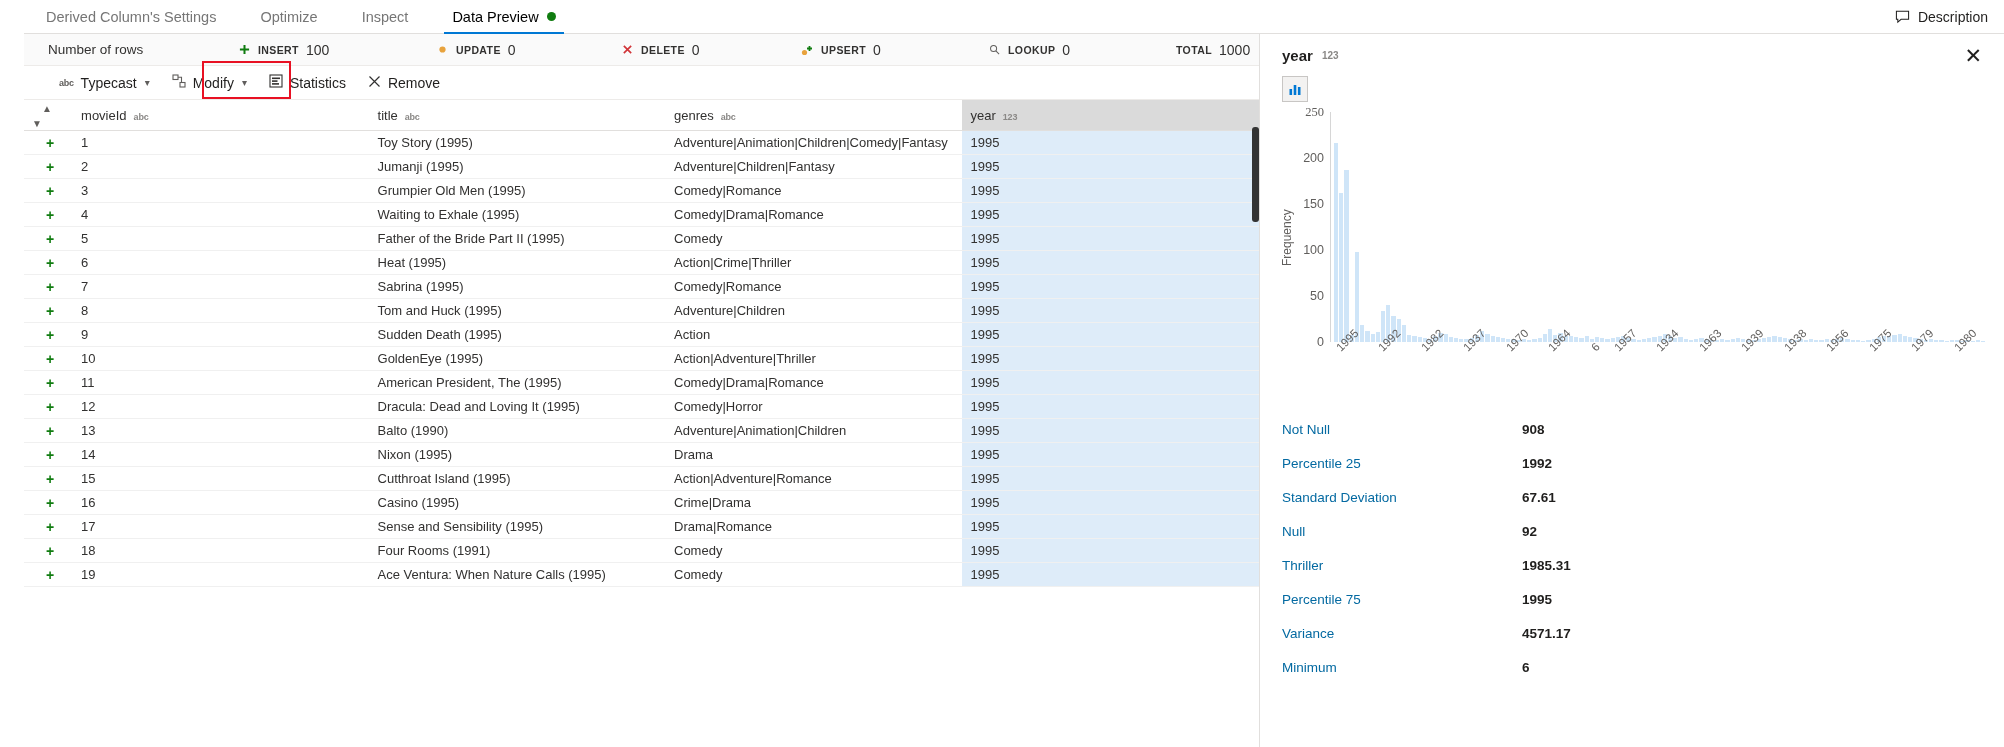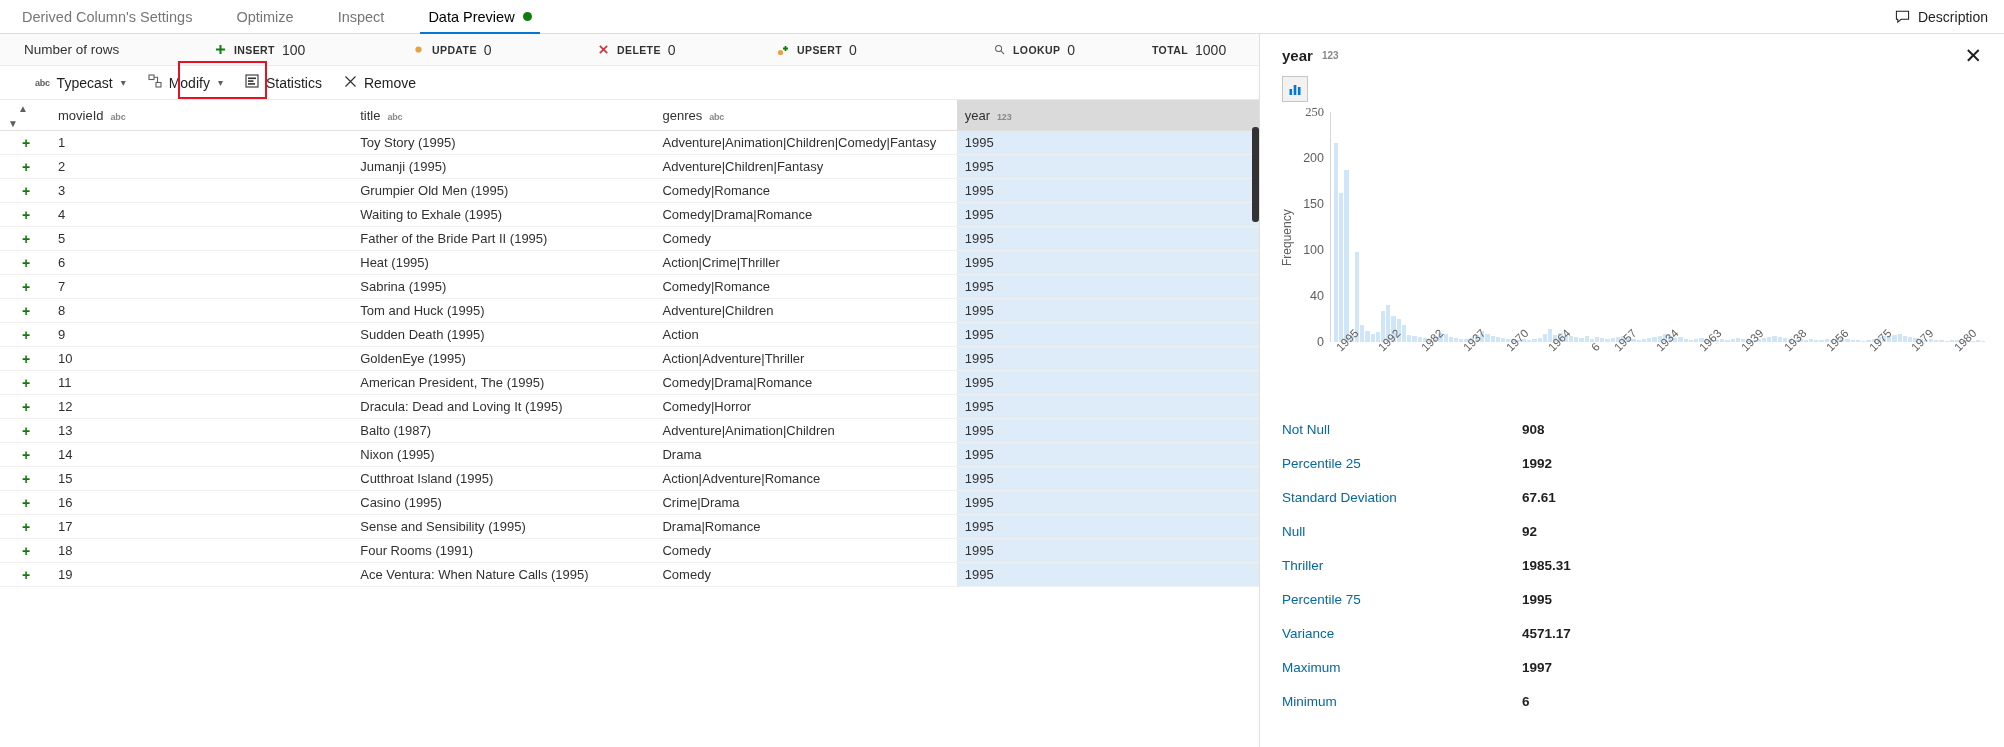--- a/index.html
+++ b/index.html
@@ -3,21 +3,21 @@
 <meta charset="utf-8">
 <style>
   * { box-sizing: border-box; margin: 0; padding: 0; }
   html, body {
     width: 2004px; height: 747px;
     font-family: "Liberation Sans", sans-serif;
     background: #ffffff;
     color: #323130;
     overflow: hidden;
   }
-  .app { position: relative; width: 2004px; height: 747px; display: flex; flex-direction: column; }
+  .app { position: relative; width: 2004px; height: 747px; display: flex; flex-direction: column; padding-left: 24px; }
 
   
   .tabbar {
     height: 34px; min-height: 34px;
     display: flex; align-items: stretch;
     border-bottom: 1px solid #e1dfdd;
     background: #ffffff;
     position: relative;
   }
   .tab {
@@ -273,21 +273,21 @@
           <span class="m-icon">
             <svg width="12" height="12" viewBox="0 0 12 12">
                 <circle cx="3.5" cy="8.5" r="2.6" fill="#e8a33d"></circle>
                 <path d="M8.5 2v5M6 4.5h5" stroke="#107c10" stroke-width="1.8"></path>
               </svg>
           </span>
           <span class="mlabel">UPSERT</span>
           <span class="mval">0</span>
         </div>
 
-        <div class="metric" style="left:992px">
+        <div class="metric" style="left:963px">
           <span class="m-icon">
             <svg width="11" height="11" viewBox="0 0 12 12">
                 <circle cx="5" cy="5" r="3.3" fill="none" stroke="#605e5c" stroke-width="1.1"></circle>
                 <path d="M7.5 7.5L11 11" stroke="#605e5c" stroke-width="1.1"></path>
               </svg>
           </span>
           <span class="mlabel">LOOKUP</span>
           <span class="mval">0</span>
         </div>
 
@@ -443,21 +443,21 @@
               <tr>
                 <td><span class="plus">+</span></td>
                 <td>12</td>
                 <td>Dracula: Dead and Loving It (1995)</td>
                 <td>Comedy|Horror</td>
                 <td class="cell-year">1995</td>
               </tr>
               <tr>
                 <td><span class="plus">+</span></td>
                 <td>13</td>
-                <td>Balto (1987)</td>
+                <td>Balto (1990)</td>
                 <td>Adventure|Animation|Children</td>
                 <td class="cell-year">1995</td>
               </tr>
               <tr>
                 <td><span class="plus">+</span></td>
                 <td>14</td>
                 <td>Nixon (1995)</td>
                 <td>Drama</td>
                 <td class="cell-year">1995</td>
               </tr>
@@ -516,21 +516,21 @@
               <rect x="9.9" y="5" width="2.6" height="8" fill="#0078d4"></rect>
             </svg>
         </div>
       </div>
 
       <div class="chart-area">
         <div class="chart-flex">
           <div class="ylabel">Frequency</div>
           <div class="yticks" id="yticks">
               <div class="ytick" style="top: 100%;">0</div>
-              <div class="ytick" style="top: 80%;">40</div>
+              <div class="ytick" style="top: 80%;">50</div>
               <div class="ytick" style="top: 60%;">100</div>
               <div class="ytick" style="top: 40%;">150</div>
               <div class="ytick" style="top: 20%;">200</div>
               <div class="ytick" style="top: 0%; font-family: Liberation Serif, serif;">250</div>
             </div>
           <div class="plot">
             <div class="bars" id="bars">
                 <div class="bar" style="height: 86.4%; background: rgb(207, 229, 248);"></div>
                 <div class="bar" style="height: 64.8%; background: rgb(207, 229, 248);"></div>
                 <div class="bar" style="height: 74.8%; background: rgb(207, 229, 248);"></div>
@@ -811,23 +811,19 @@
           </div>
           <div class="stat-row">
             <div class="stat-name">Percentile 75</div>
             <div class="stat-val">1995</div>
           </div>
           <div class="stat-row">
             <div class="stat-name">Variance</div>
             <div class="stat-val">4571.17</div>
           </div>
           <div class="stat-row">
-            <div class="stat-name">Maximum</div>
-            <div class="stat-val">1997</div>
-          </div>
-          <div class="stat-row">
             <div class="stat-name">Minimum</div>
             <div class="stat-val">6</div>
           </div>
         </div>
     </div>
   </div>
 </div>
 
 </body></html>

